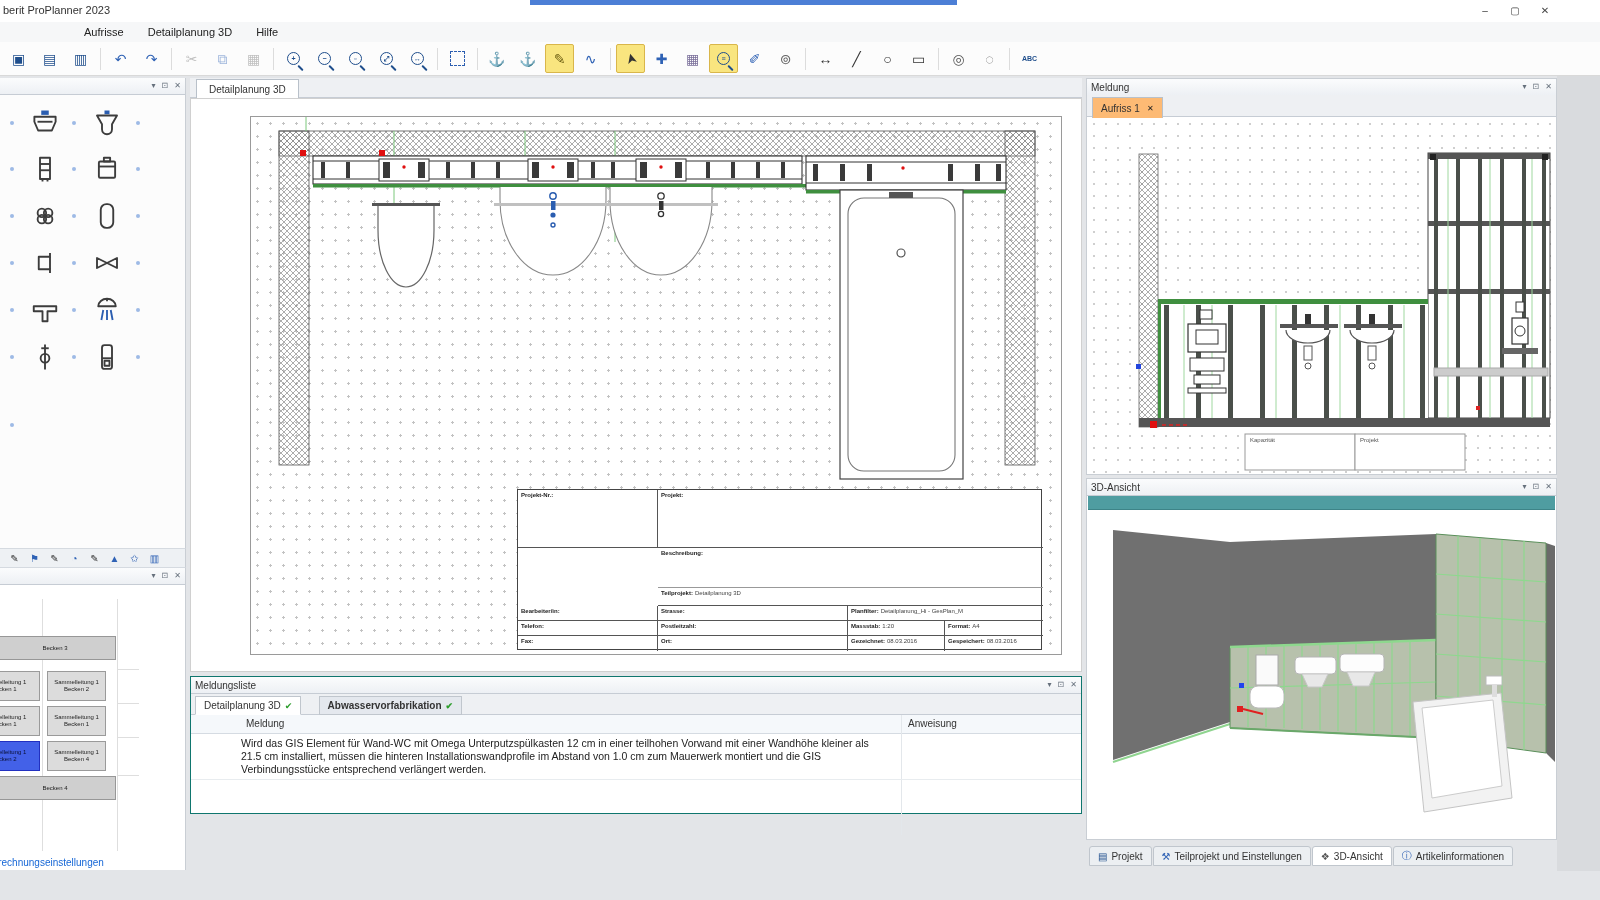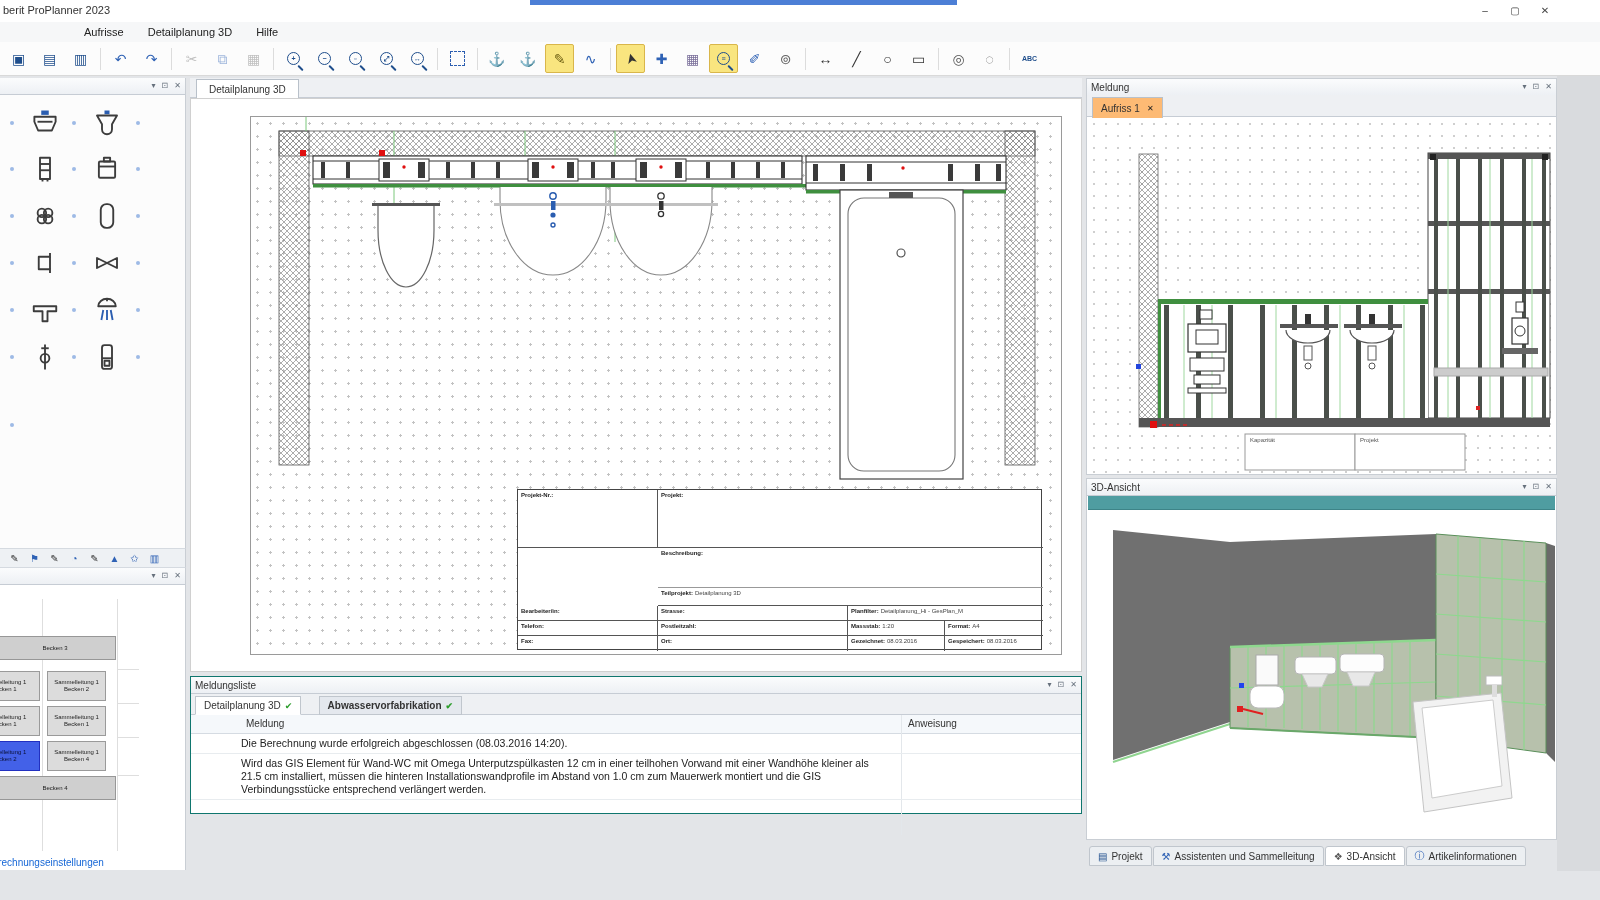--- a/index.html
+++ b/index.html
@@ -568,21 +568,20 @@
           <span>Abwasservorfabrikation</span>
           <span class="msg-check">✔</span>
         </div>
       </div>
     <div id="msg-thead">
       <span id="th-meldung">Meldung</span>
       <span id="th-anweisung">Anweisung</span>
     </div>
     <div id="msg-coldiv"></div>
     <div id="msg-rows">
-        <div class="msg-row">Die Berechnung wurde erfolgreich abgeschlossen (08.03.2016 14:20).</div>
         <div class="msg-row">Wird das GIS Element für Wand-WC mit Omega Unterputzspülkasten 12 cm in einer teilhohen Vorwand mit einer Wandhöhe kleiner als 21.5 cm installiert, müssen die hinteren Installationswandprofile im Abstand von 1.0 cm zum Mauerwerk montiert und die GIS Verbindungsstücke entsprechend verlängert werden.</div>
       </div>
   </div>
 
   <div id="aufrisse">
     <div class="dock-header">
       <span class="dock-title">Meldung</span>
       <span class="dock-icons">
           <span class="dock-ico">▾</span>
           <span class="dock-ico">⊡</span>
@@ -751,21 +750,21 @@
     </div>
   </div>
 
   <div id="bottom-tabbar">
       <div class="b-tab">
         <span class="bt-ico" style="color: rgb(31, 78, 140);">▤</span>
         <span>Projekt</span>
       </div>
       <div class="b-tab">
         <span class="bt-ico" style="color: rgb(47, 98, 181);">⚒</span>
-        <span>Assistenten und Sammelleitung</span>
+        <span>Teilprojekt und Einstellungen</span>
       </div>
       <div class="b-tab active">
         <span class="bt-ico" style="color: rgb(85, 85, 85);">❖</span>
         <span>3D-Ansicht</span>
       </div>
       <div class="b-tab">
         <span class="bt-ico" style="color: rgb(47, 98, 181);">ⓘ</span>
         <span>Artikelinformationen</span>
       </div>
     </div>

